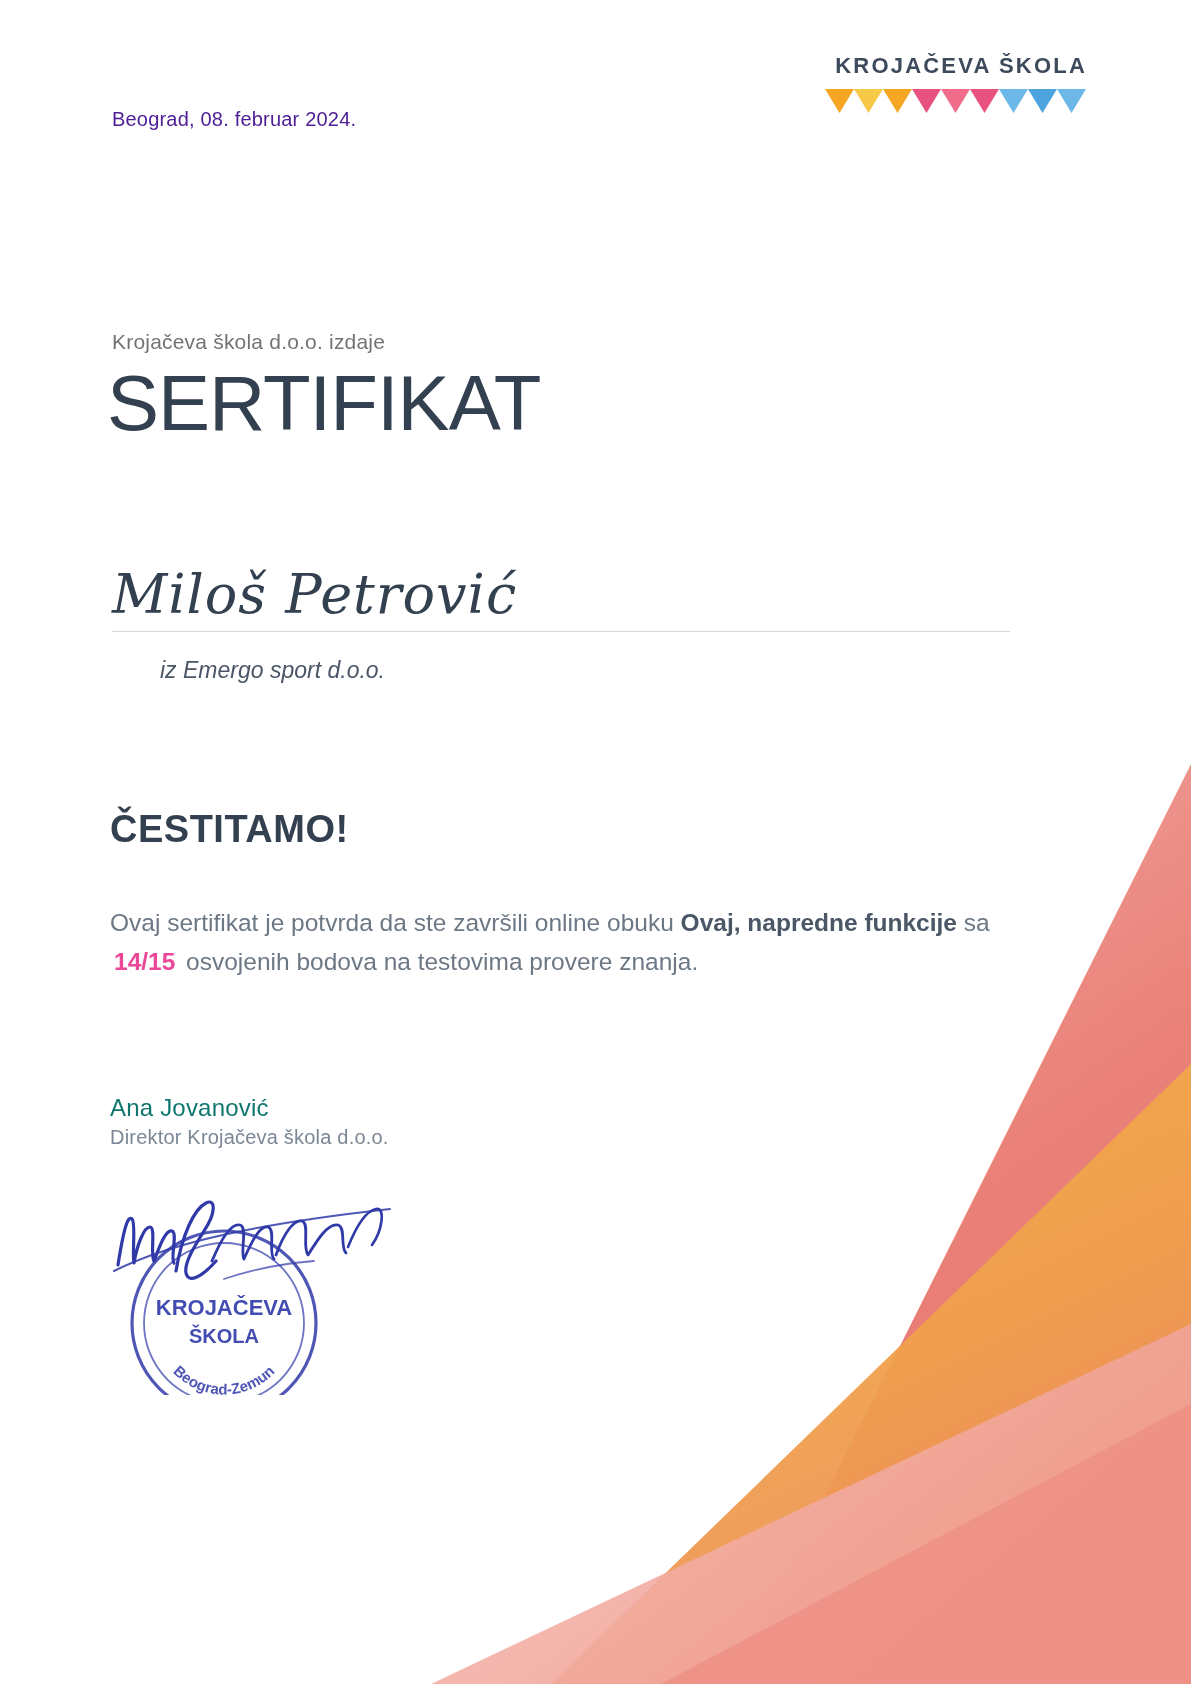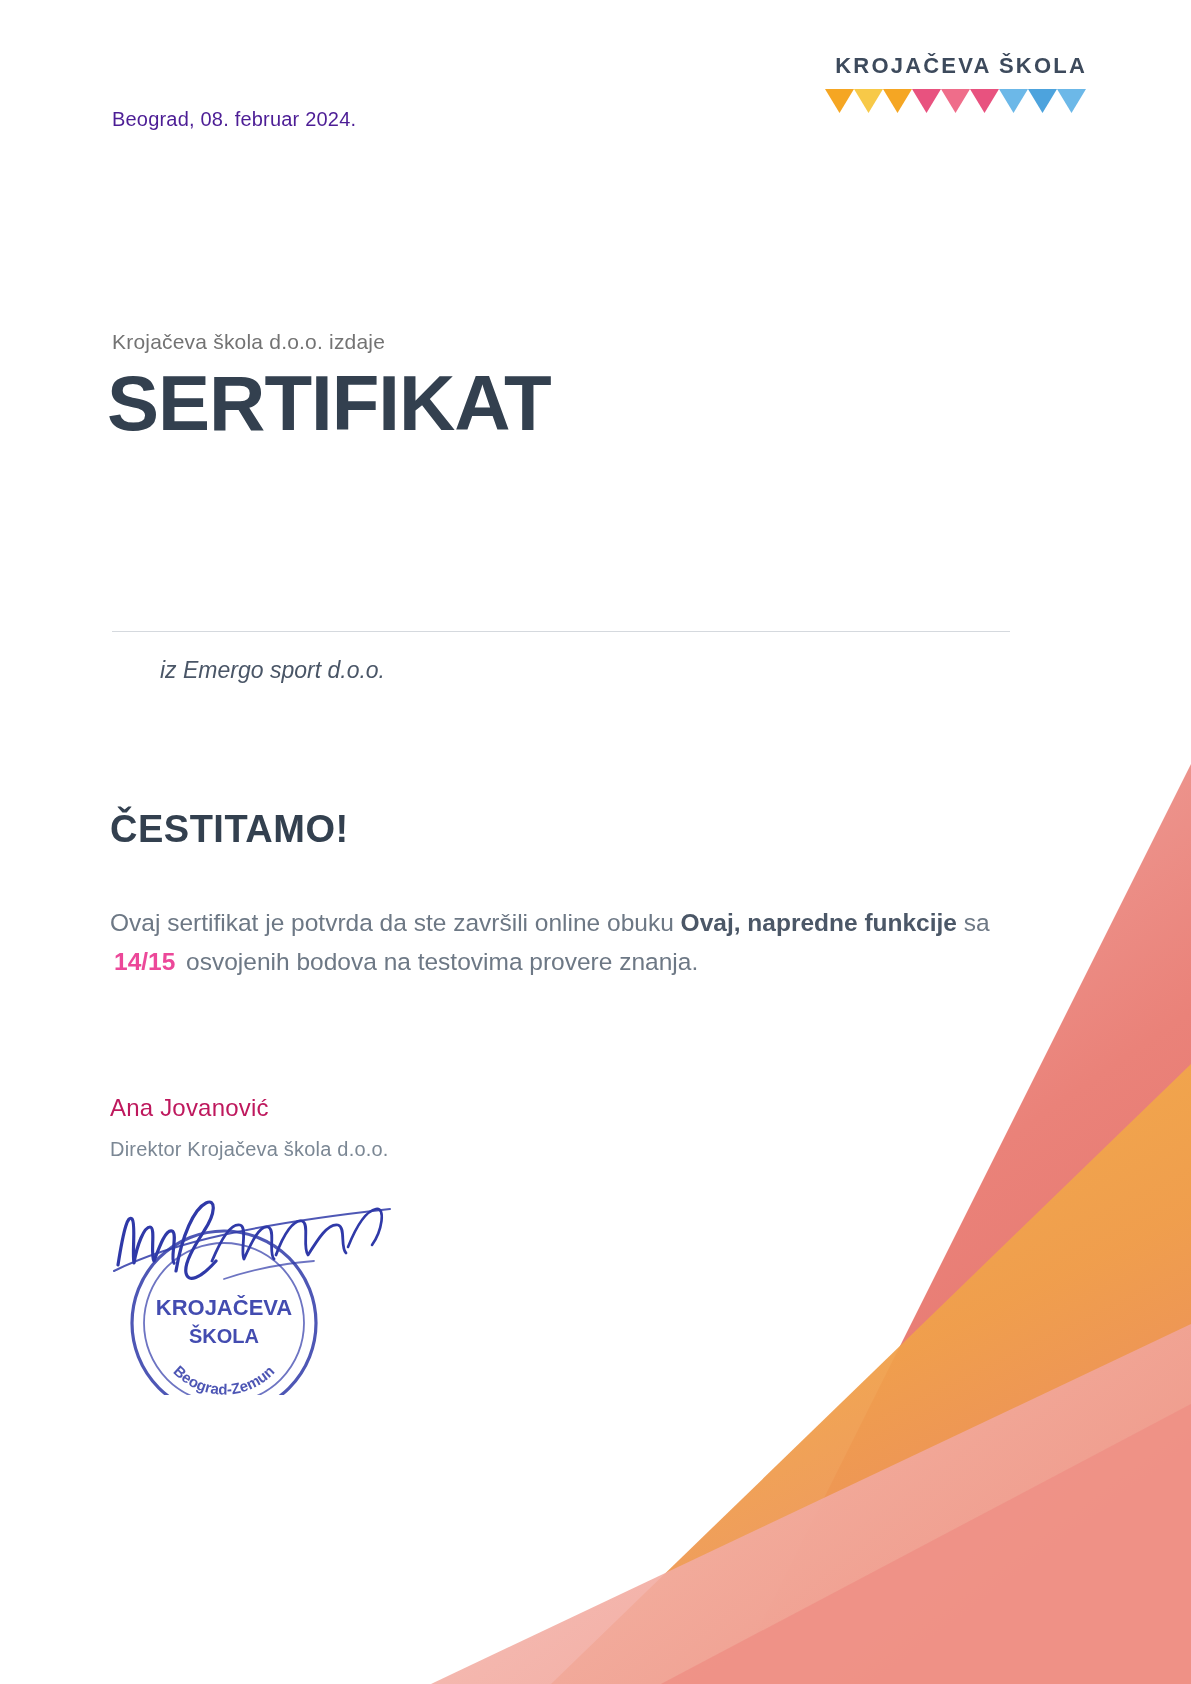--- a/index.html
+++ b/index.html
@@ -81,21 +81,21 @@
     font-size: 21px;
     color: #737373;
     letter-spacing: .2px;
     z-index: 2;
   }
   .cert-title {
     position: absolute;
     left: 107px;
     top: 358px;
     font-size: 78px;
-    font-weight: 700;
+    font-weight: 400;
     letter-spacing: -1px;
     color: #33404f;
     z-index: 2;
   }
 
   .recipient {
     position: absolute;
     left: 112px;
     top: 565px;
     z-index: 2;
@@ -160,25 +160,25 @@
   }
 
   .signatory {
     position: absolute;
     left: 110px;
     top: 1094px;
     z-index: 2;
   }
   .signatory-name {
     font-size: 24px;
-    color: #be185d;
+    color: #0f766e;
     letter-spacing: .2px;
   }
   .signatory-role {
-    margin-top: 16px;
+    margin-top: 4px;
     font-size: 20px;
     color: #7b8794;
     letter-spacing: .2px;
   }
 
   .signature-block {
     position: absolute;
     left: 104px;
     top: 1175px;
     width: 330px;
@@ -229,20 +229,23 @@
         <polygon points="174,0 203,0 188.5,24" fill="#6cb8e8"></polygon>
         <polygon points="203,0 232,0 217.5,24" fill="#4da3dd"></polygon>
         <polygon points="232,0 261,0 246.5,24" fill="#6cb8e8"></polygon>
       </svg>
     </div>
   </div>
 
   <div class="issuer">Krojačeva škola d.o.o. izdaje</div>
   <div class="cert-title">SERTIFIKAT</div>
 
+  <div class="recipient">
+    <div class="recipient-name">Miloš Petrović</div>
+  </div>
   <div class="name-rule"></div>
   <div class="recipient-company">iz Emergo sport d.o.o.</div>
 
   <div class="congrats">ČESTITAMO!</div>
 
   <p class="statement">
     <span>Ovaj sertifikat je potvrda da ste završili online obuku </span><b>Ovaj, napredne funkcije</b><span> sa </span><span class="score">14/15</span><span> osvojenih bodova na testovima provere znanja.</span>
   </p>
 
   <div class="signatory">

